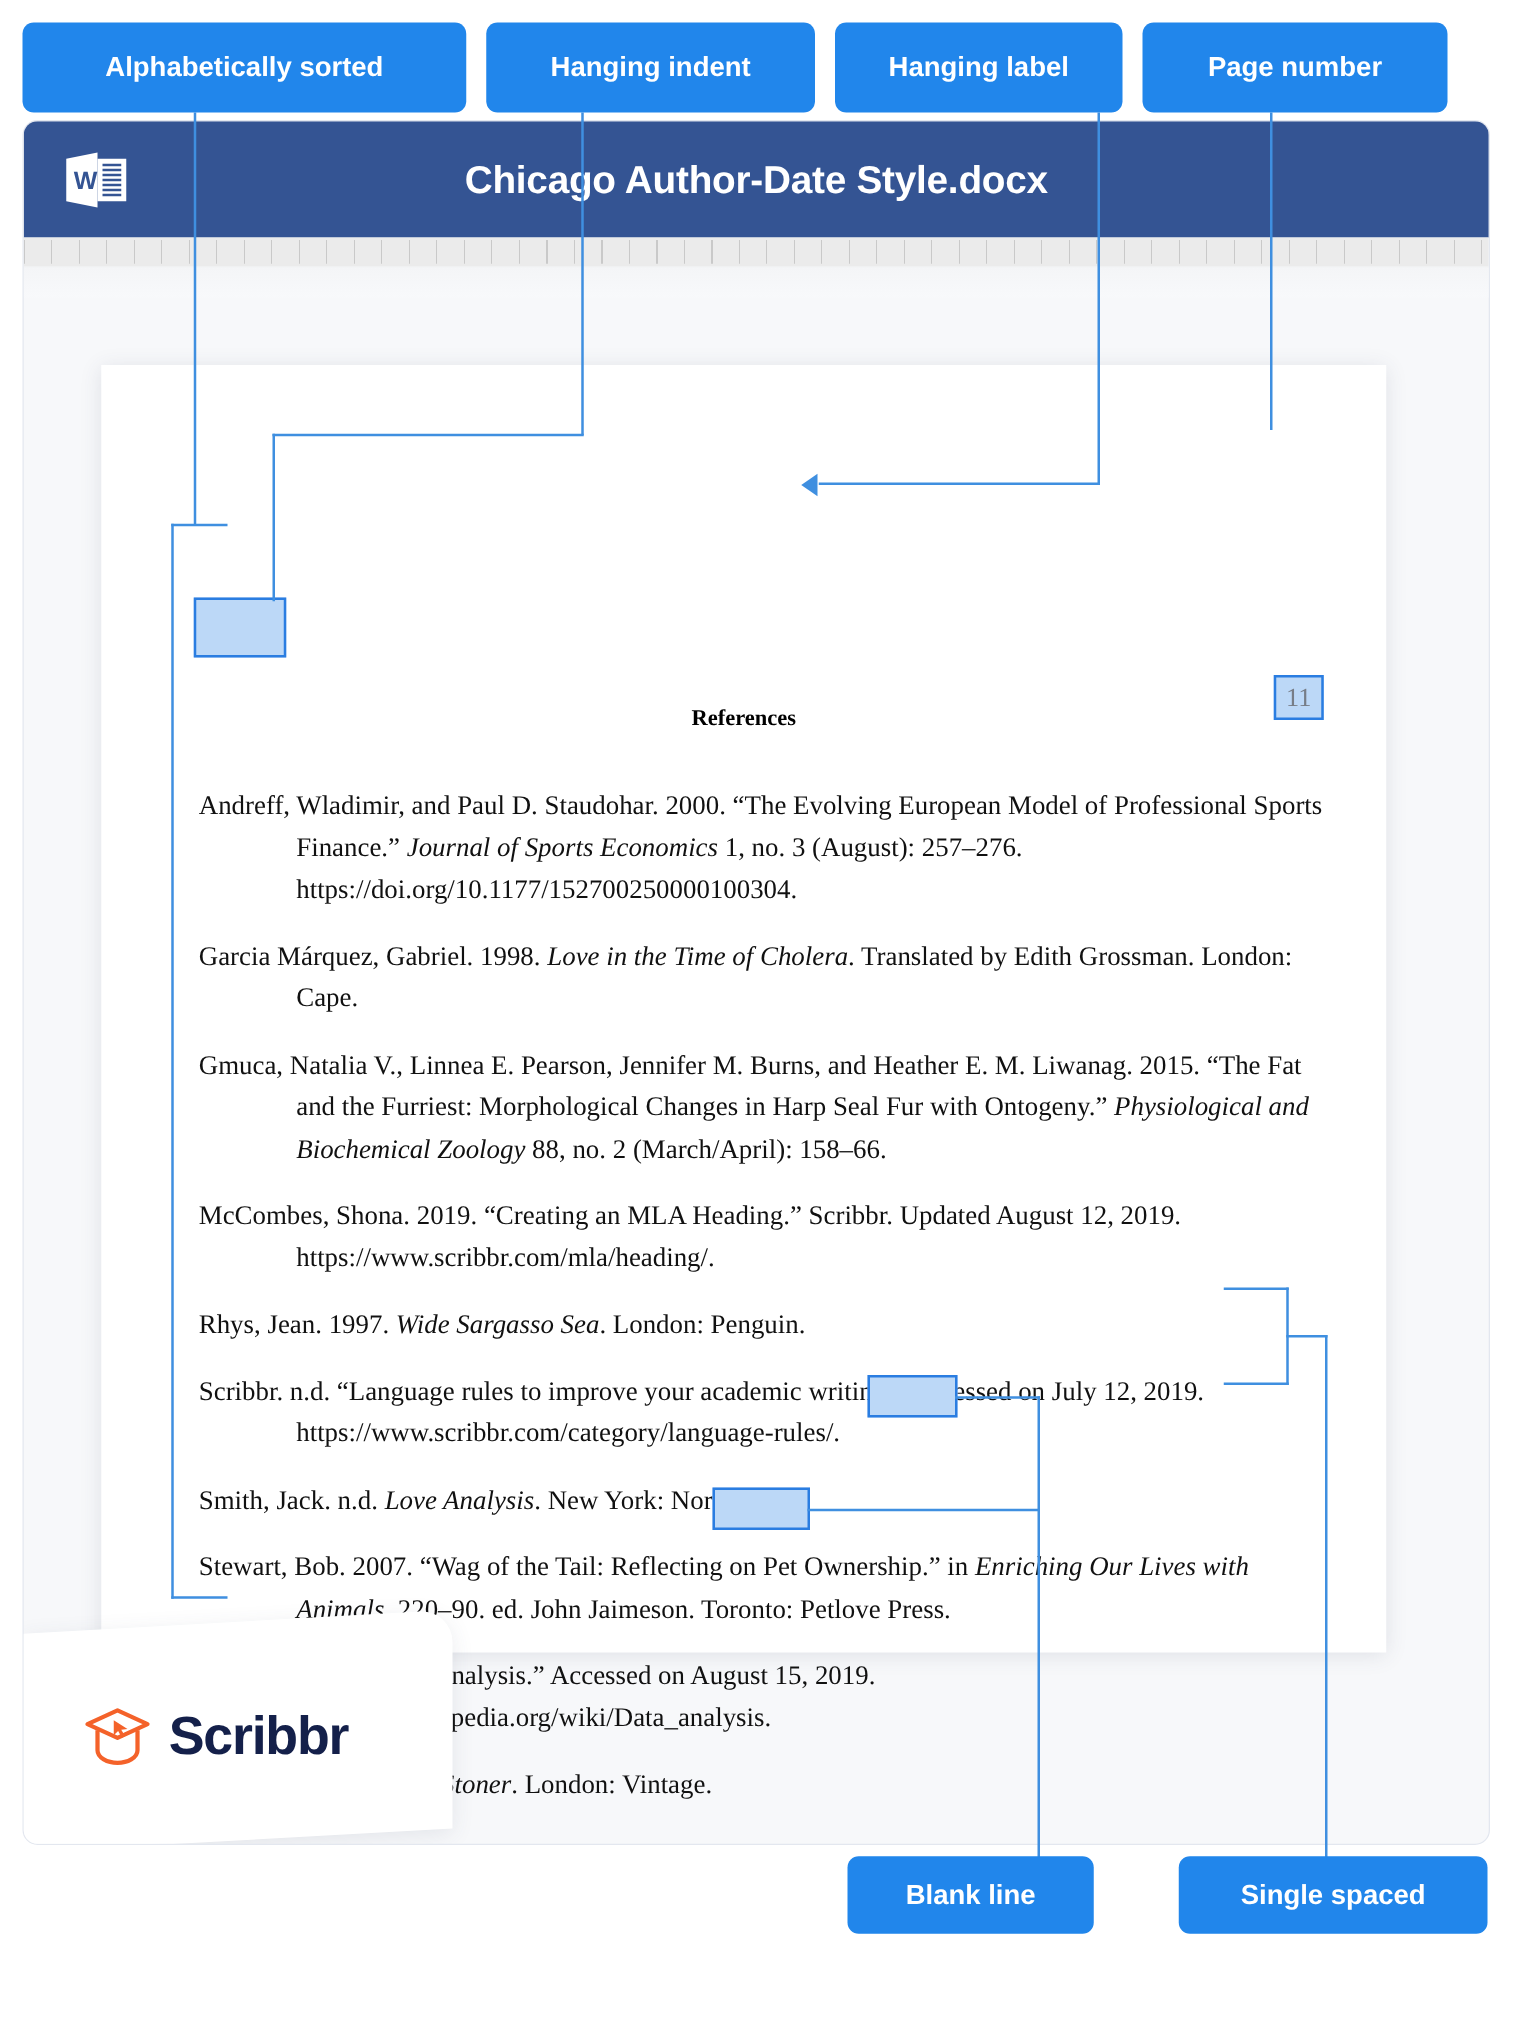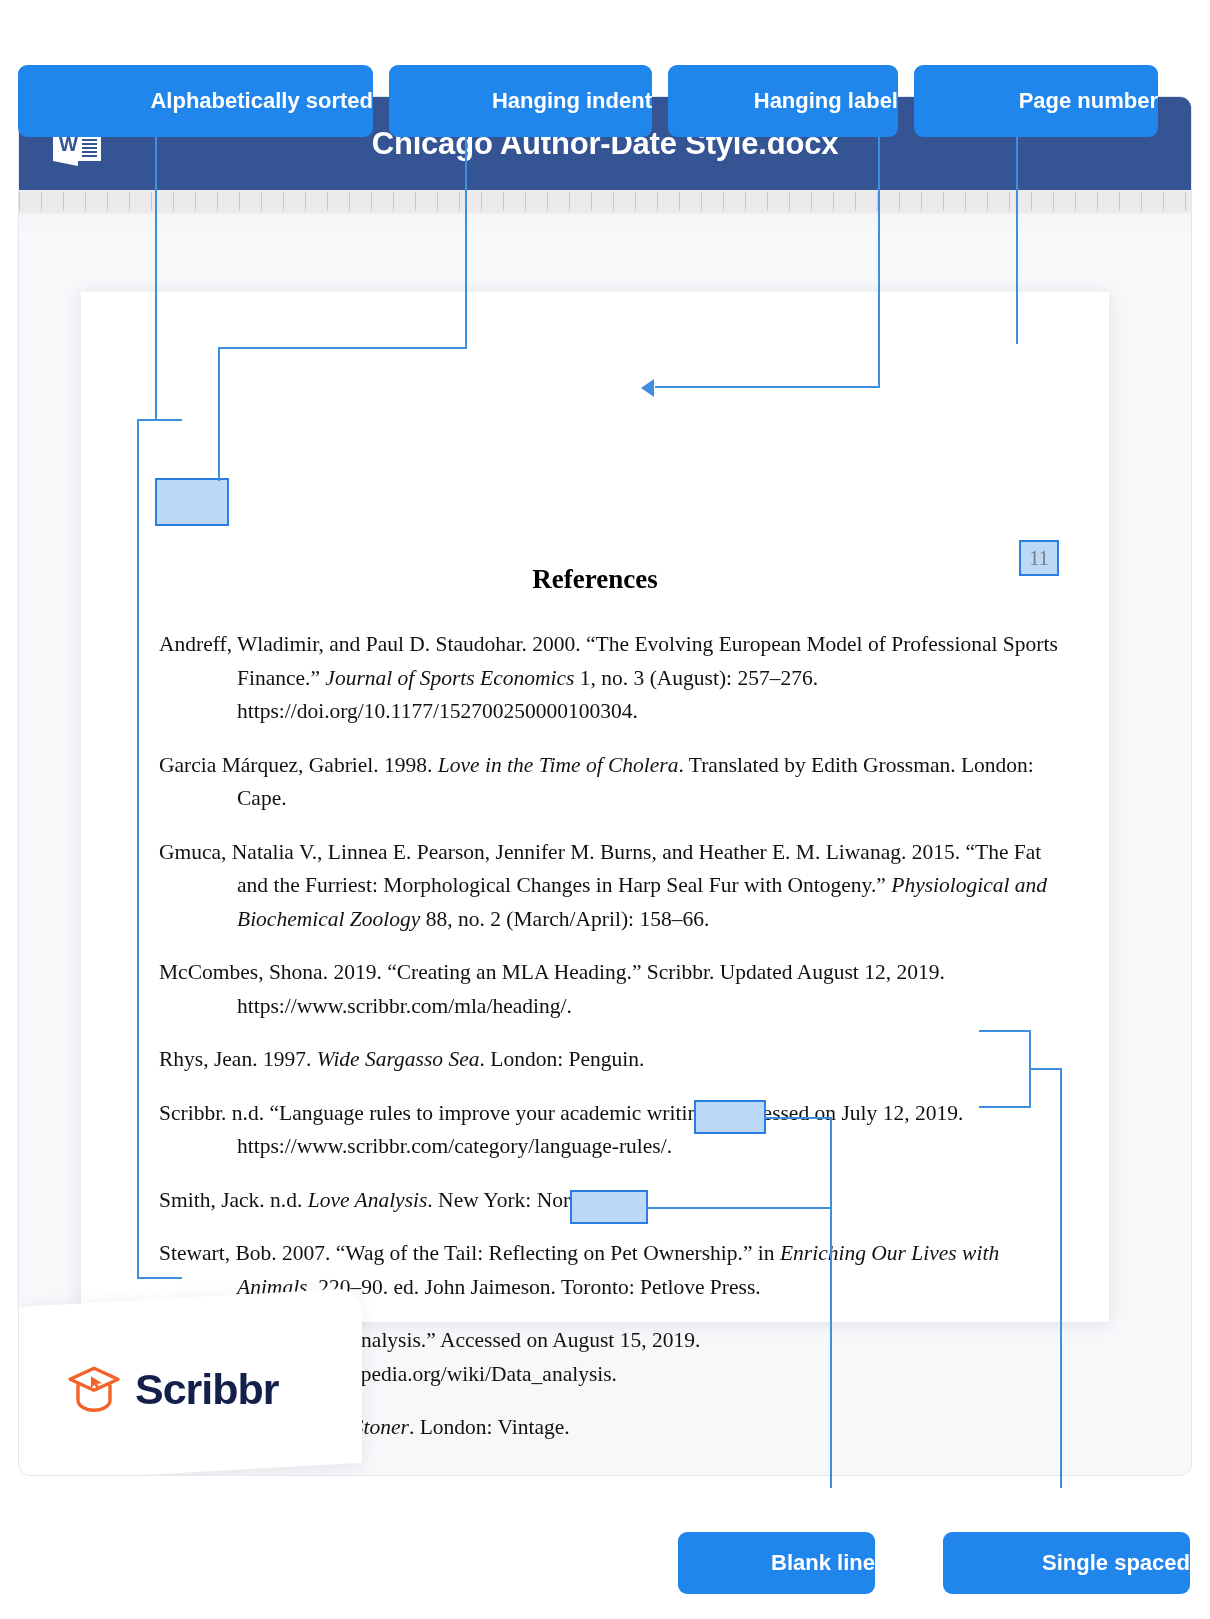--- a/index.html
+++ b/index.html
@@ -86,21 +86,21 @@
   }
 
   
   .ref-heading {
     position: absolute;
     left: 0; top: 272px;
     width: 1028px;
     text-align: center;
     font-family: "Liberation Serif", serif;
     font-weight: bold;
-    font-size: 27px;
+    font-size: 18px;
     color: #000;
   }
 
   
   .reflist {
     position: absolute;
     left: 78px; top: 336px;
     width: 900px;
     font-family: "Liberation Serif", serif;
     font-size: 21.5px;
@@ -139,24 +139,23 @@
   }
 
   
   .callout {
     position: absolute;
     background: #2186eb;
     color: #ffffff;
     border-radius: 9px;
     font-size: 22px;
     font-weight: bold;
-    display: flex; align-items: center; justify-content: flex-end;
+    display: flex; align-items: center; justify-content: center;
     text-align: center;
     z-index: 30;
-    margin-top: 47px;
   }
 
   
   .conn { position: absolute; background: #3f8fe0; z-index: 25; }
   .conn.v { width: 2px; }
   .conn.h { height: 2px; }
 
   
   .hl-box {
     position: absolute;

